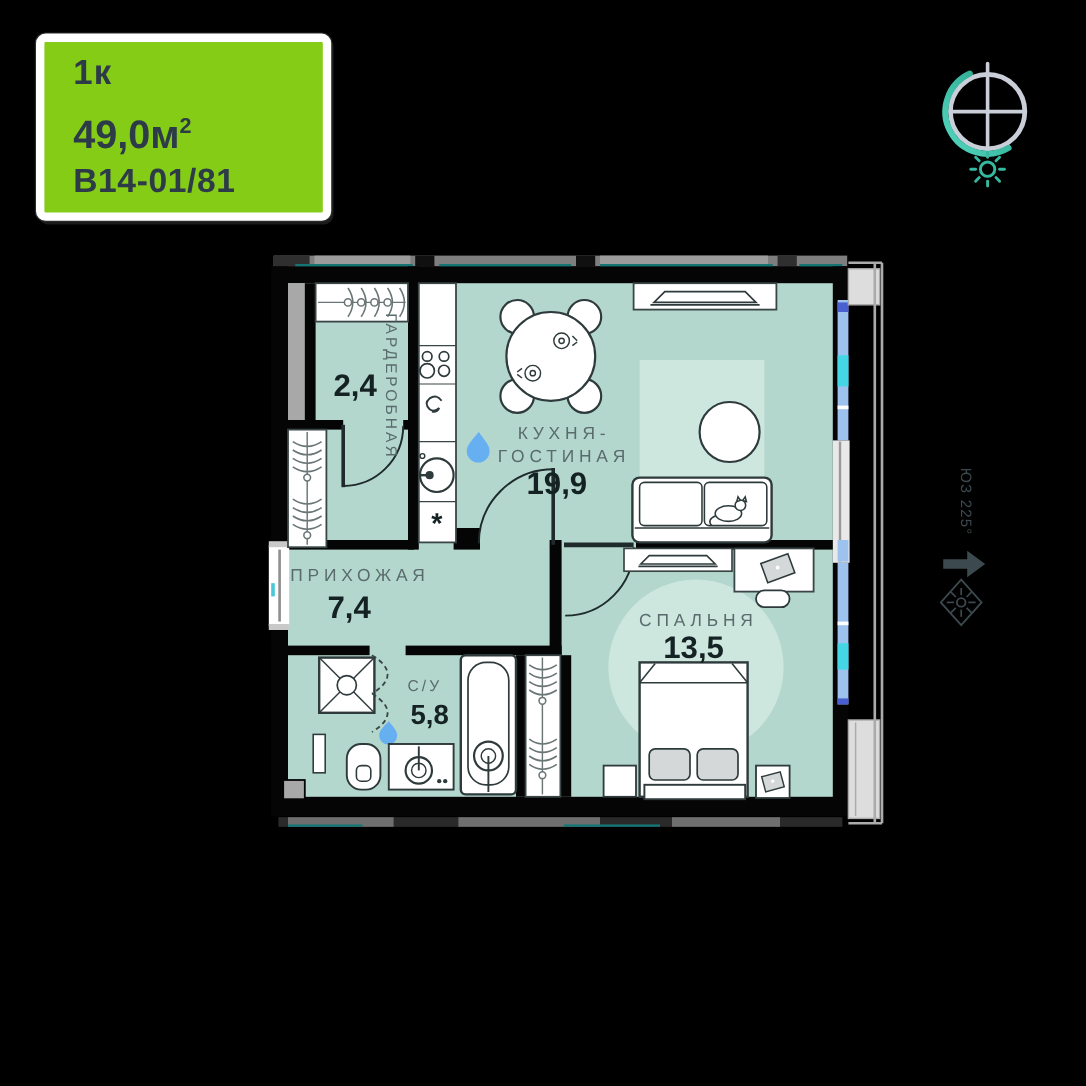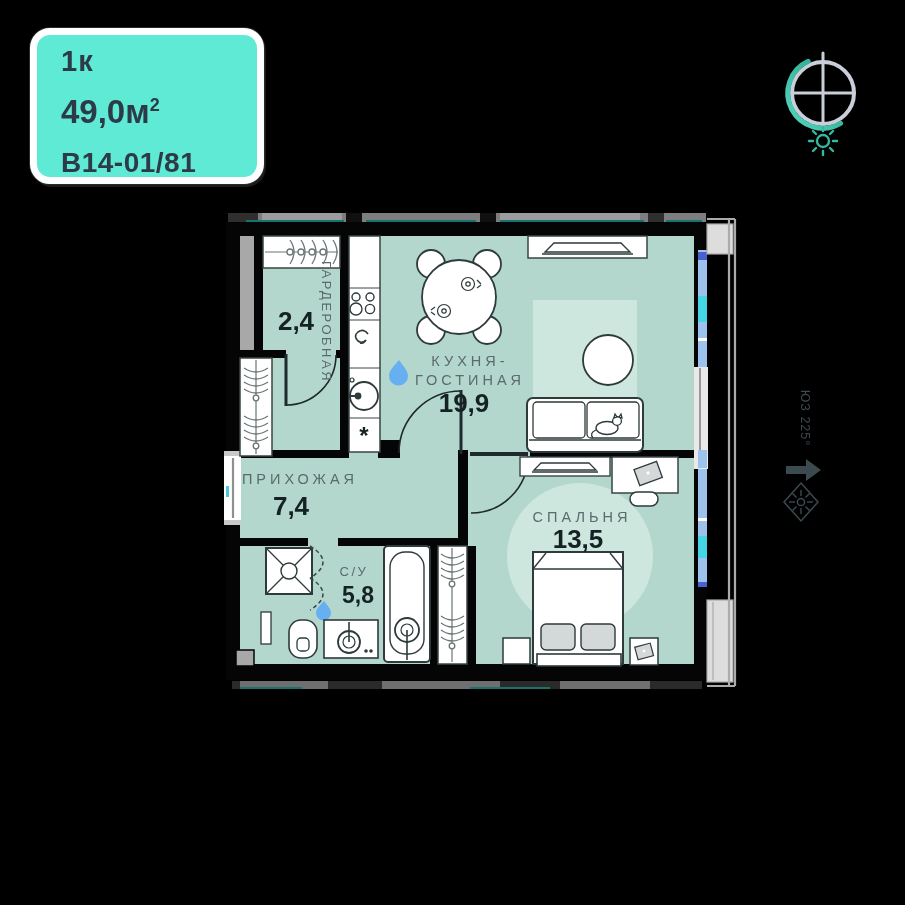--- a/index.html
+++ b/index.html
@@ -1,28 +1,28 @@
 <!DOCTYPE html>
 <html><head>
 <meta charset="utf-8">
 <style>
   html,body{margin:0;padding:0;background:#000;width:905px;height:905px;overflow:hidden;
     font-family:"Liberation Sans", sans-serif;}
   .stage{position:relative;width:905px;height:905px;background:#000;}
   
   .title-card{
     position:absolute;left:30px;top:28px;width:196px;height:132px;
-    border:7px solid #fff;border-radius:20px;background:#5eead4;
+    border:7px solid #fff;border-radius:8px;background:#84cc16;
     box-shadow:0 0 0 1px #2a2a2a, 2px 3px 0 0 #1b1b1b;
-    padding:10px 0 0 24px;box-sizing:content-box;
+    padding:10px 12px 0 24px;box-sizing:content-box;
   }
   .title-card .line1{font-size:29px;font-weight:800;color:#2d3b48;letter-spacing:1px;}
   .title-card .line2{font-size:33px;font-weight:700;color:#2d3b48;margin-top:15px;}
   .title-card .line2 sup{font-size:18px;}
-  .title-card .line3{font-size:28px;font-weight:700;color:#2d3b48;margin-top:16px;letter-spacing:.5px;}
+  .title-card .line3{font-size:28px;font-weight:700;color:#2d3b48;margin-top:4px;letter-spacing:.5px;}
   svg text{font-family:"Liberation Sans", sans-serif;}
   .room-label{fill:#5a6b6d;font-size:14.5px;letter-spacing:4px;font-weight:400;}
   .room-label-sm{fill:#5a6b6d;font-size:13px;letter-spacing:2.5px;}
   .room-area{fill:#152223;font-size:26px;font-weight:700;}
   .room-area-sm{fill:#152223;font-size:23px;font-weight:700;}
   .compass-label{fill:#3c4a50;font-size:12.5px;letter-spacing:1px;}
 </style>
 </head>
 <body>
 

